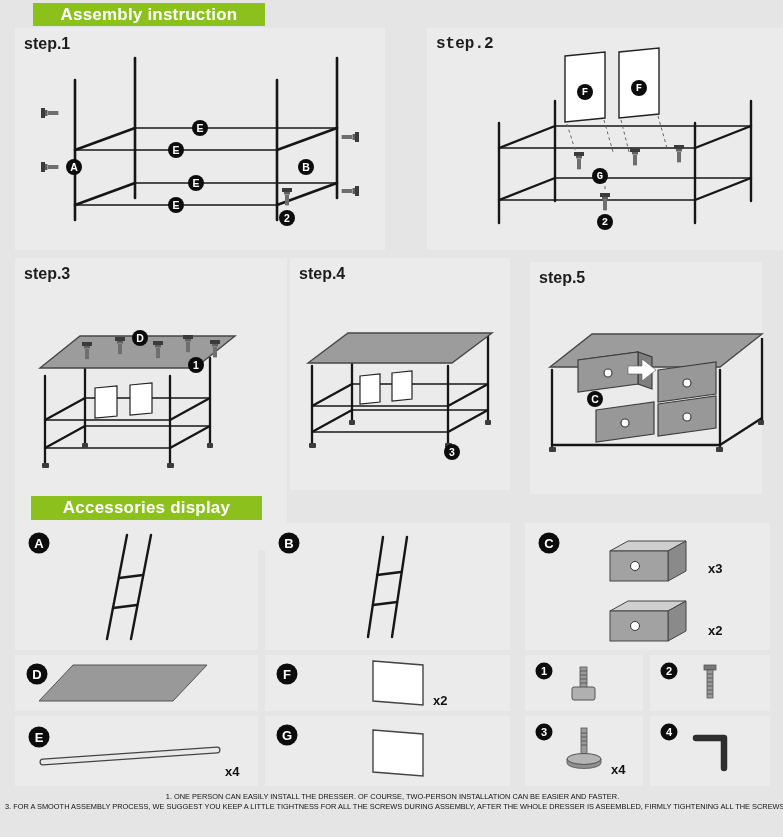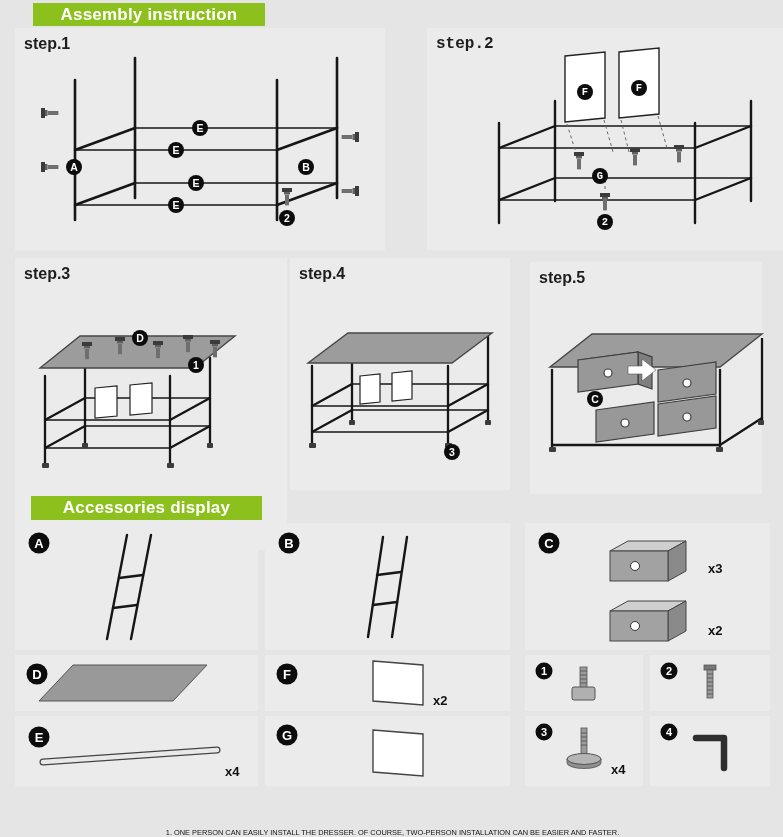--- a/index.html
+++ b/index.html
@@ -7,21 +7,21 @@
   .page{position:relative;width:783px;height:837px;background:#e5e5e5;overflow:hidden;text-align:center;}
   .banner{position:absolute;background:#8cc11d;color:#fff;font-weight:700;font-size:17px;display:flex;align-items:center;justify-content:center;letter-spacing:.2px;}
   .panel{position:absolute;background:#ebebeb;}
   .panel > svg{position:absolute;left:0;top:0;}
   .step-label{position:absolute;left:9px;top:7px;font-weight:700;font-size:16px;color:#1d1d1d;z-index:2;}
   .badge{position:absolute;transform:translate(-50%,-50%);background:#0c0c0c;color:#fff;border-radius:50%;display:flex;align-items:center;justify-content:center;font-weight:700;z-index:3;line-height:1;}
   .b-lg{width:21px;height:21px;font-size:13px;}
   .b-md{width:17px;height:17px;font-size:11px;}
   .b-sm{width:16px;height:16px;font-size:10.5px;}
   .notes{position:absolute;left:5px;top:792px;width:775px;color:#101010;font-size:7.4px;line-height:9.8px;}
-  .notes div{white-space:nowrap;margin-top:36px;}
+  .notes div{white-space:nowrap;}
   svg text.qty{font-family:"Liberation Sans",sans-serif;font-weight:700;font-size:13px;fill:#111;}
 </style>
 </head>
 <body>
 
 <div class="page">
 
   <svg width="0" height="0" style="position:absolute">
     <defs>
       <g id="screw">

